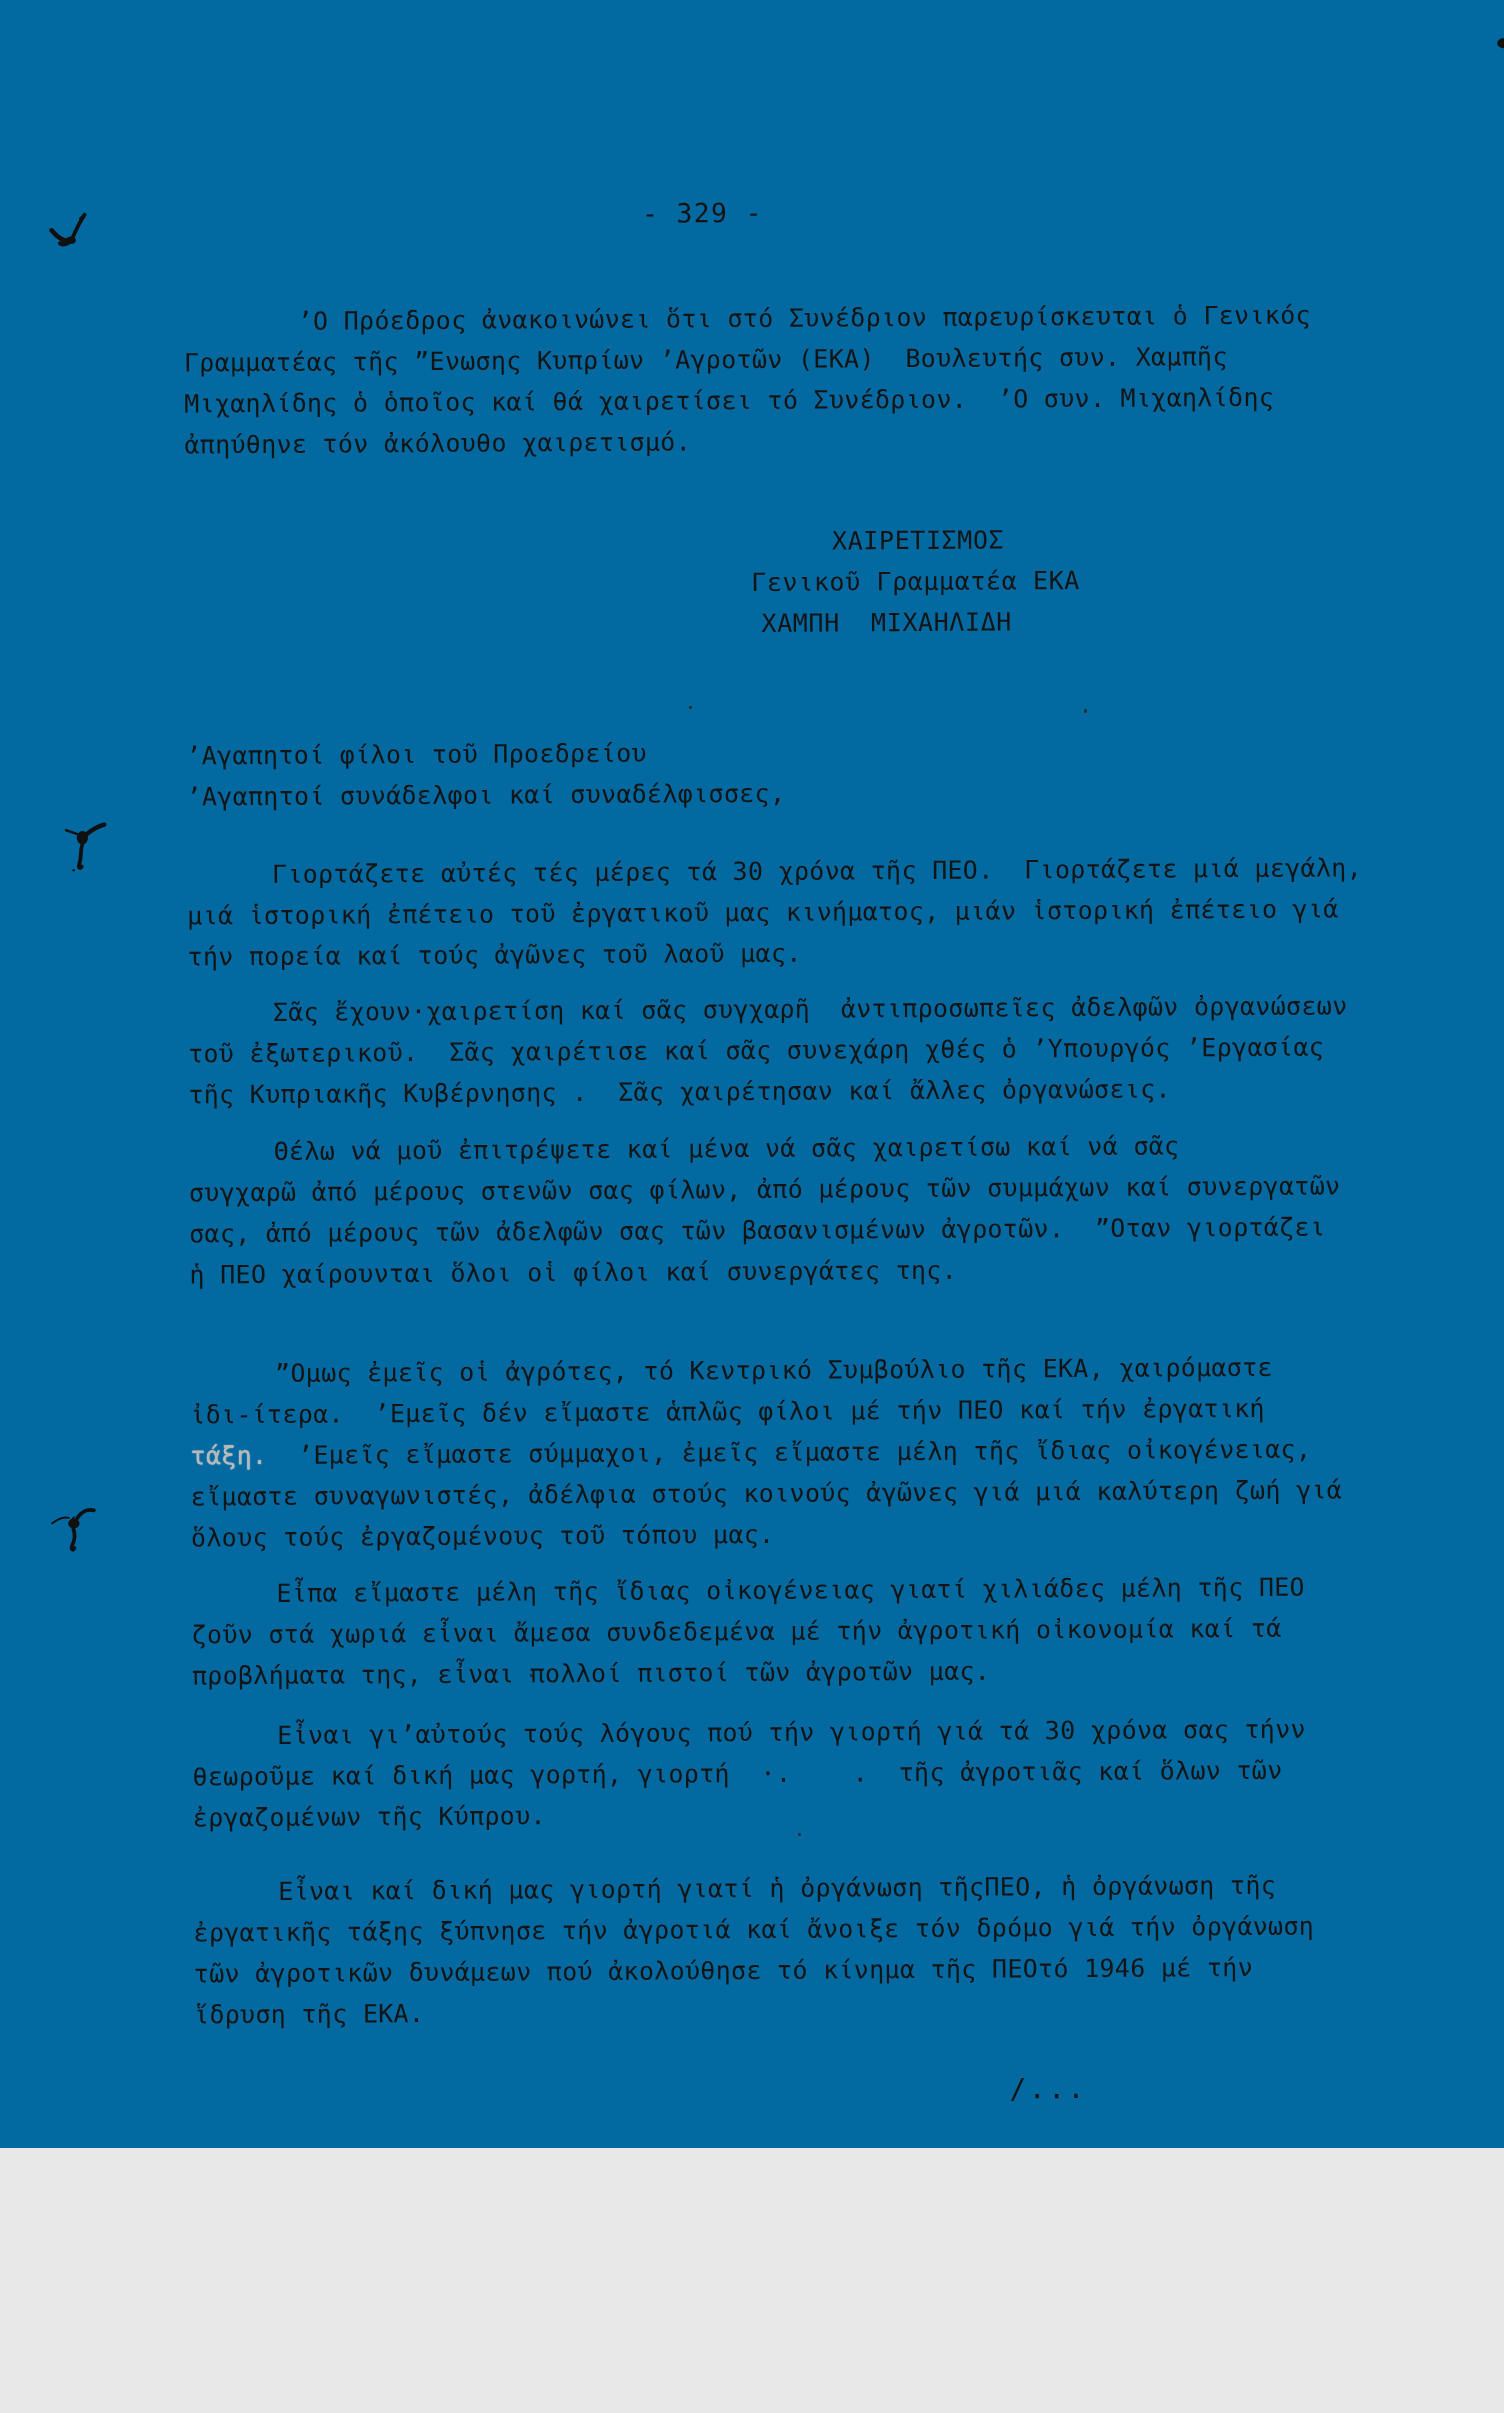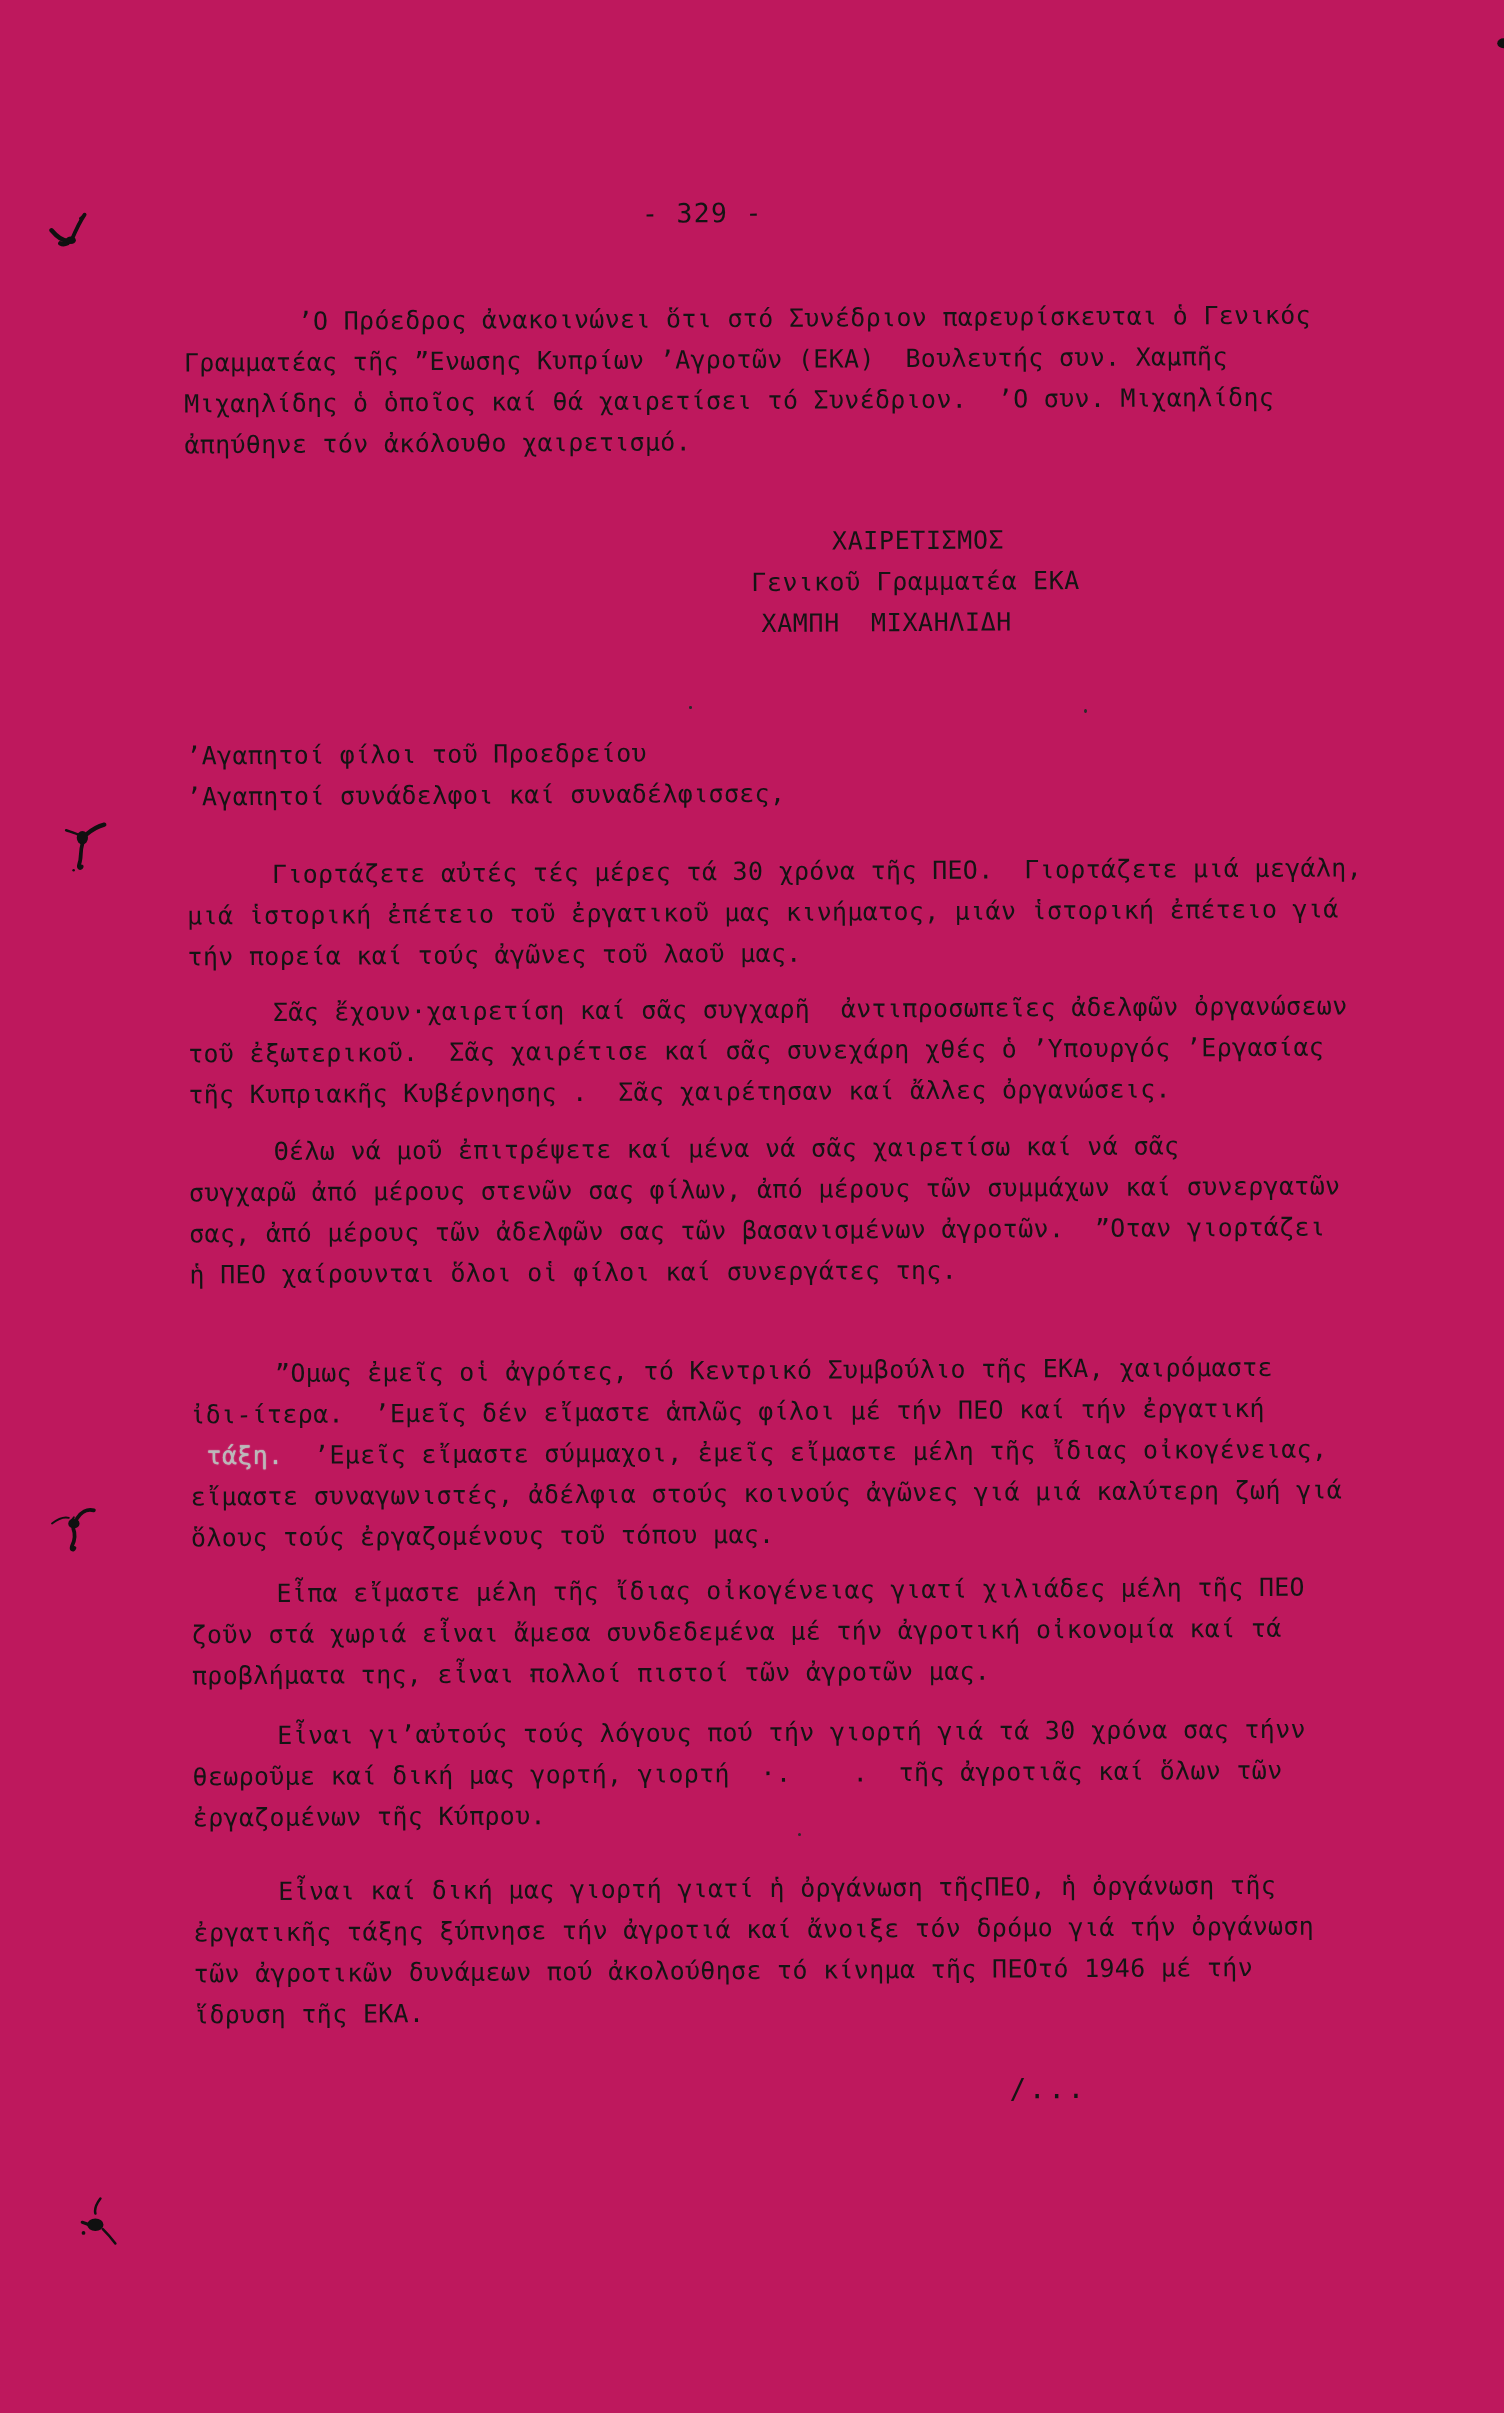--- a/index.html
+++ b/index.html
@@ -1,32 +1,32 @@
 <!DOCTYPE html>
 <html style="font-size:10px"><head>
 <meta charset="utf-8">
 <style>
   html,body{margin:0;padding:0;background:#e8e8e8}
   .page{
     position:relative;
-    width:1505px;height:2413px;
-    background:#be185d;
+    width:1505px;height:2148px;
+    background:#0369a1;
     font-family:"DejaVu Sans Mono",monospace;
     color:#141414;
     overflow:hidden;
   }
   .content{position:absolute;left:0;top:0;width:100%;height:100%;
     transform:rotate(-0.35deg);transform-origin:750px 1198px;}
   .block{position:absolute;}
   .line{white-space:pre;font-size:25px;line-height:41px;letter-spacing:0.3px;}
   .indent{padding-left:85px;}
   .indent-lg{padding-left:114px;}
   .pageno{font-size:26.5px;letter-spacing:1.3px;white-space:pre;}
   .heading-line{font-size:25px;white-space:pre;letter-spacing:0.6px;}
-  .faded{color:#b9b9b9;text-shadow:0 0 1.3px #d6d6d6;margin-left:16px;}
+  .faded{color:#b9b9b9;text-shadow:0 0 1.3px #d6d6d6;}
   .continuation{font-size:28px;letter-spacing:2.5px;white-space:pre;}
   .speck{position:absolute;background:#2a2a2a;border-radius:50%;}
   svg.mark{position:absolute;}
   svg.mark path{fill:none;stroke:#101010;stroke-linecap:round;stroke-linejoin:round;}
   svg.mark .blob{fill:#101010;stroke:none;}
 </style>
 </head>
 <body>
 
 <div class="page">

